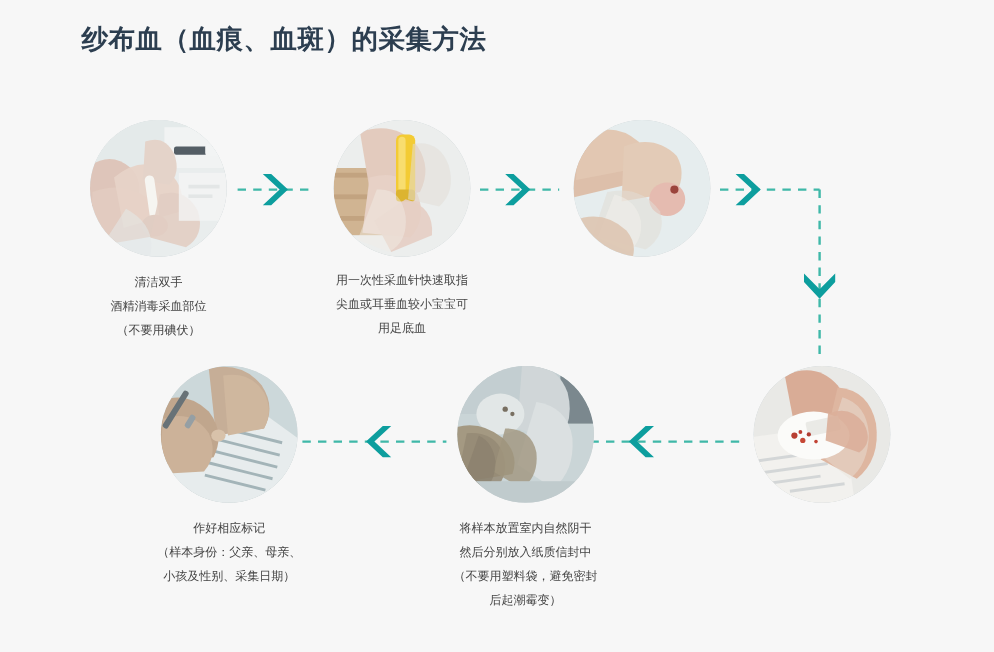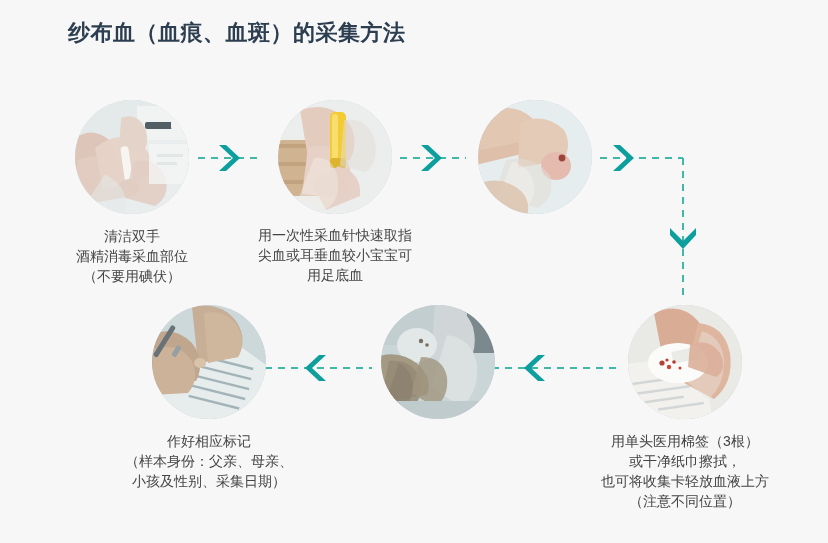--- a/index.html
+++ b/index.html
@@ -57,33 +57,33 @@
     position: relative;
     background: #cfd6d8;
   }
   .step-photo .ph-svg {
     display: block;
     width: 114px;
     height: 114px;
   }
   .step-caption {
     margin-top: 12px;
-    font-size: 14px;
+    font-size: 10px;
     line-height: 20px;
     color: #444444;
     white-space: pre-line;
   }
 
   
   #step-1 { left: 17px;  top: 100px; }
   #step-2 { left: 220px; top: 100px; font-family: Liberation Mono, monospace; }
   #step-3 { left: 420px; top: 100px; }
   #step-4 { left: 570px; top: 305px; }
   #step-5 { left: 323px; top: 305px; }
-  #step-6 { left: 94px;  top: 305px; }
+  #step-6 { left: 76px;  top: 305px; }
 </style>
 </head>
 <body>
 
 <div id="page">
 
   <div id="page-title">纱布血（血痕、血斑）的采集方法</div>
 
   <svg id="connector-layer" viewBox="0 0 828 543" xmlns="http://www.w3.org/2000/svg">
     <defs>
@@ -230,24 +230,20 @@
           <circle cx="34" cy="58" r="2.6" fill="#b02a1c"></circle>
           <circle cx="41" cy="62" r="2.2" fill="#c0331f"></circle>
           <circle cx="46" cy="57" r="1.8" fill="#a8251a"></circle>
           <circle cx="39" cy="55" r="1.6" fill="#b5291c"></circle>
           <circle cx="52" cy="63" r="1.5" fill="#bb2e1e"></circle>
           <path d="M62 40 q18 -8 30 8 q8 16 -4 24 l-28 -10 Z" fill="#d7a68e" opacity="0.9"></path>
           <rect x="0" y="0" width="114" height="114" fill="#ffffff" opacity="0.1"></rect>
         </g>
       </svg>
     </div>
-    <div class="step-caption">用单头医用棉签（3根）
-或干净纸巾擦拭，
-也可将收集卡轻放血液上方
-（注意不同位置）</div>
   </div>
 
   <div class="step" id="step-5">
     <div class="step-photo">
       <svg class="ph-svg" viewBox="0 0 114 114" xmlns="http://www.w3.org/2000/svg" aria-hidden="true">
         <defs>
           <clipPath id="c5">
               <circle cx="57" cy="57" r="57"></circle>
             </clipPath>
         </defs>
@@ -262,20 +258,24 @@
           <circle cx="46" cy="40" r="1.8" fill="#6b5c4a"></circle>
           <path d="M-4 52 q22 -8 42 8 q14 14 8 30 l-50 8 Z" fill="#a08f72"></path>
           <path d="M8 56 q22 -2 30 16 q6 18 -6 30 l-32 -8 Z" fill="#8e7d62" opacity="0.85"></path>
           <path d="M40 52 q22 0 26 20 q2 20 -12 30 l-24 -14 Z" fill="#9b8b6d" opacity="0.8"></path>
           <path d="M18 58 q12 6 14 22 q0 14 -8 22 l-18 -10 Z" fill="#7d6e56" opacity="0.6"></path>
           <rect x="0" y="96" width="114" height="18" fill="#c3ccce"></rect>
           <rect x="0" y="0" width="114" height="114" fill="#b9c6cc" opacity="0.18"></rect>
         </g>
       </svg>
     </div>
+    <div class="step-caption">将样本放置室内自然阴干
+然后分别放入纸质信封中
+（不要用塑料袋，避免密封
+后起潮霉变）</div>
   </div>
 
   <div class="step" id="step-6">
     <div class="step-photo">
       <svg class="ph-svg" viewBox="0 0 114 114" xmlns="http://www.w3.org/2000/svg" aria-hidden="true">
         <defs>
           <clipPath id="c6">
               <circle cx="57" cy="57" r="57"></circle>
             </clipPath>
         </defs>

